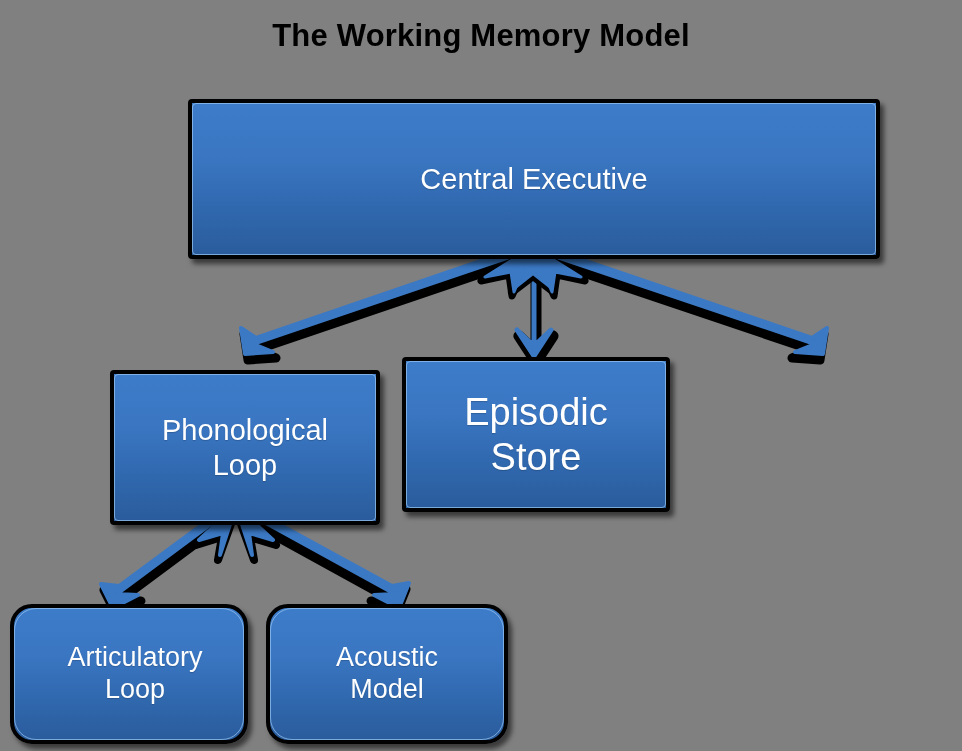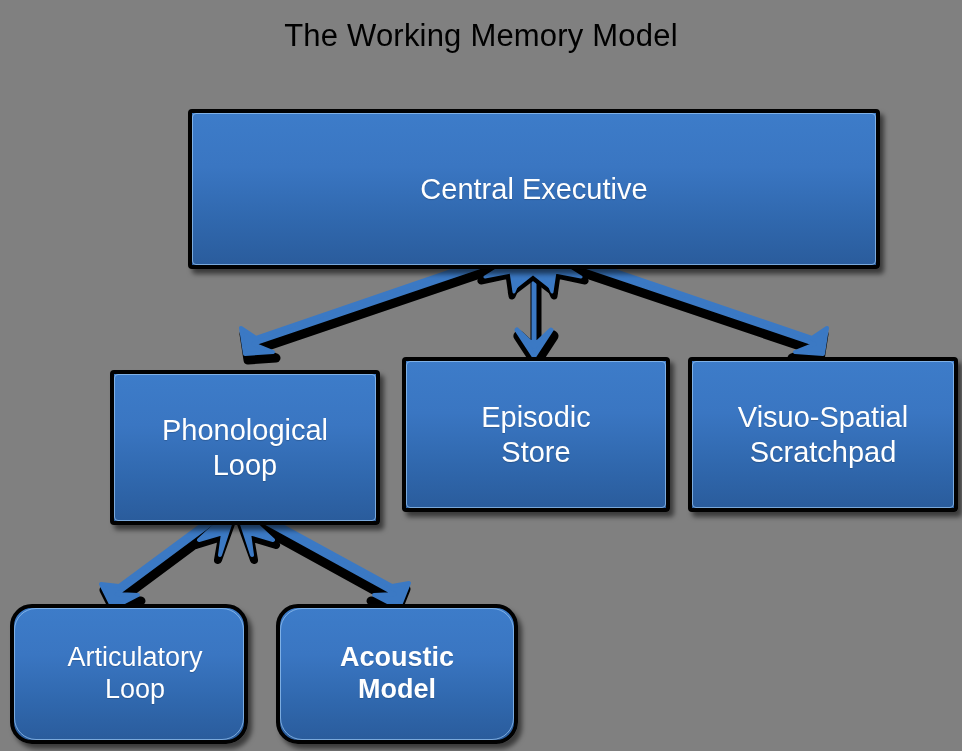--- a/index.html
+++ b/index.html
@@ -21,21 +21,21 @@
   }
 
   
   .title {
     position: absolute;
     left: 0;
     top: 18px;
     width: 962px;
     text-align: center;
     font-size: 31px;
-    font-weight: normal;
+    font-weight: bold;
     color: #000000;
     letter-spacing: 0.2px;
   }
 
   
   #arrow-layer {
     position: absolute;
     left: 0;
     top: 0;
     width: 962px;
@@ -69,46 +69,45 @@
     content: "";
     position: absolute;
     left: 0px; top: 0px; right: 0px; bottom: 0px;
     border: 1px solid rgba(150,195,240,0.75);
     border-radius: inherit;
     pointer-events: none;
   }
 
   
   #node-central-executive {
-    left: 188px; top: 109px; width: 692px; height: 160px;
+    left: 188px; top: 99px; width: 692px; height: 160px;
     font-size: 29px;
   }
   
   #node-phonological-loop {
     left: 110px; top: 370px; width: 270px; height: 155px;
     font-size: 29px;
   }
   #node-episodic-buffer {
     left: 402px; top: 357px; width: 268px; height: 155px;
-    font-size: 29px;
+    font-size: 38px;
   }
   #node-visuo-spatial-scratchpad {
     left: 688px; top: 357px; width: 270px; height: 155px;
     font-size: 29px;
   }
   
   #node-articulatory-loop {
     left: 10px; top: 604px; width: 238px; height: 140px;
     font-size: 27px;
     padding-left: 12px;
   }
   #node-acoustic-store {
-    left: 276px; top: 604px; width: 242px; height: 140px;
+    left: 266px; top: 604px; width: 242px; height: 140px;
     font-size: 27px;
-    font-weight: bold;
   }
 </style>
 </head>
 <body>
 
 <div id="canvas">
 
   <div class="title">The Working Memory Model</div>
 
   <svg id="arrow-layer" viewBox="0 0 962 751">
@@ -174,26 +173,20 @@
     </span>
   </div>
 
   <div class="node square" id="node-episodic-buffer">
     <span class="label">
       <span>Episodic</span><br>
       <span>Store</span>
     </span>
   </div>
 
-  <div class="node square" id="node-visuo-spatial-scratchpad">
-    <span class="label">
-      <span>Visuo-Spatial</span><br>
-      <span>Scratchpad</span>
-    </span>
-  </div>
 
   <div class="node round" id="node-articulatory-loop">
     <span class="label">
       <span>Articulatory</span><br>
       <span>Loop</span>
     </span>
   </div>
 
   <div class="node round" id="node-acoustic-store">
     <span class="label">

